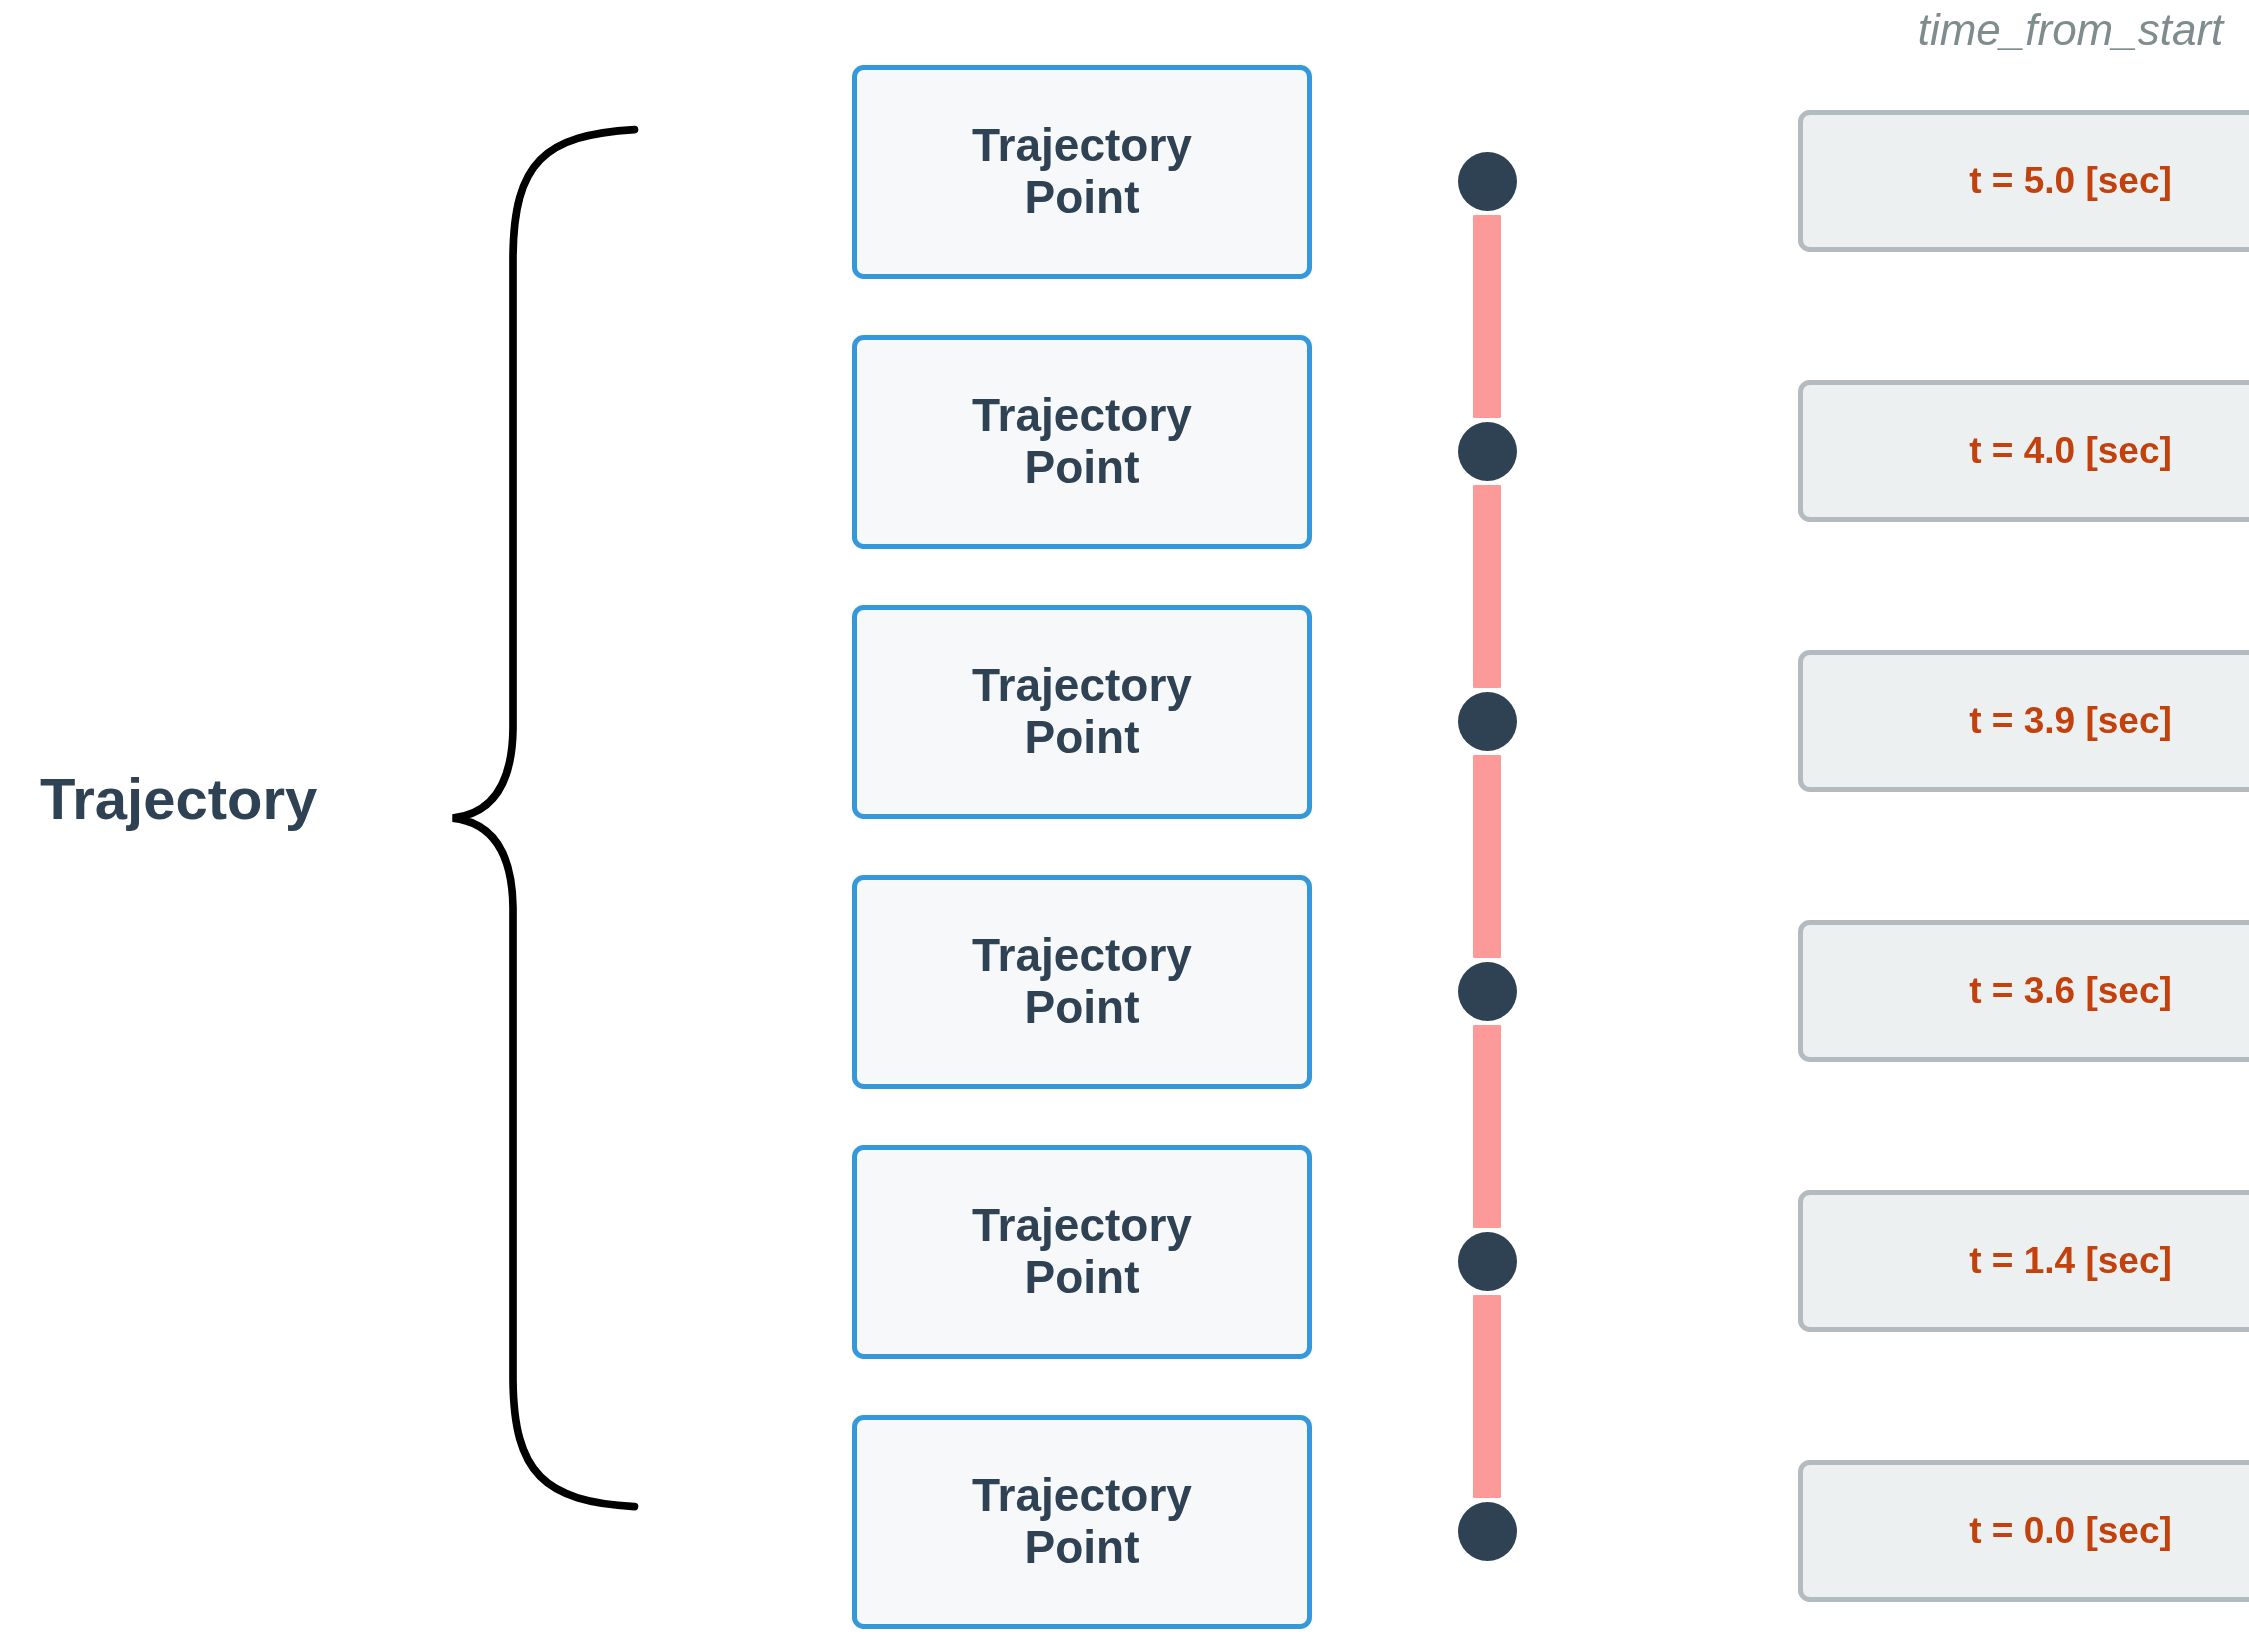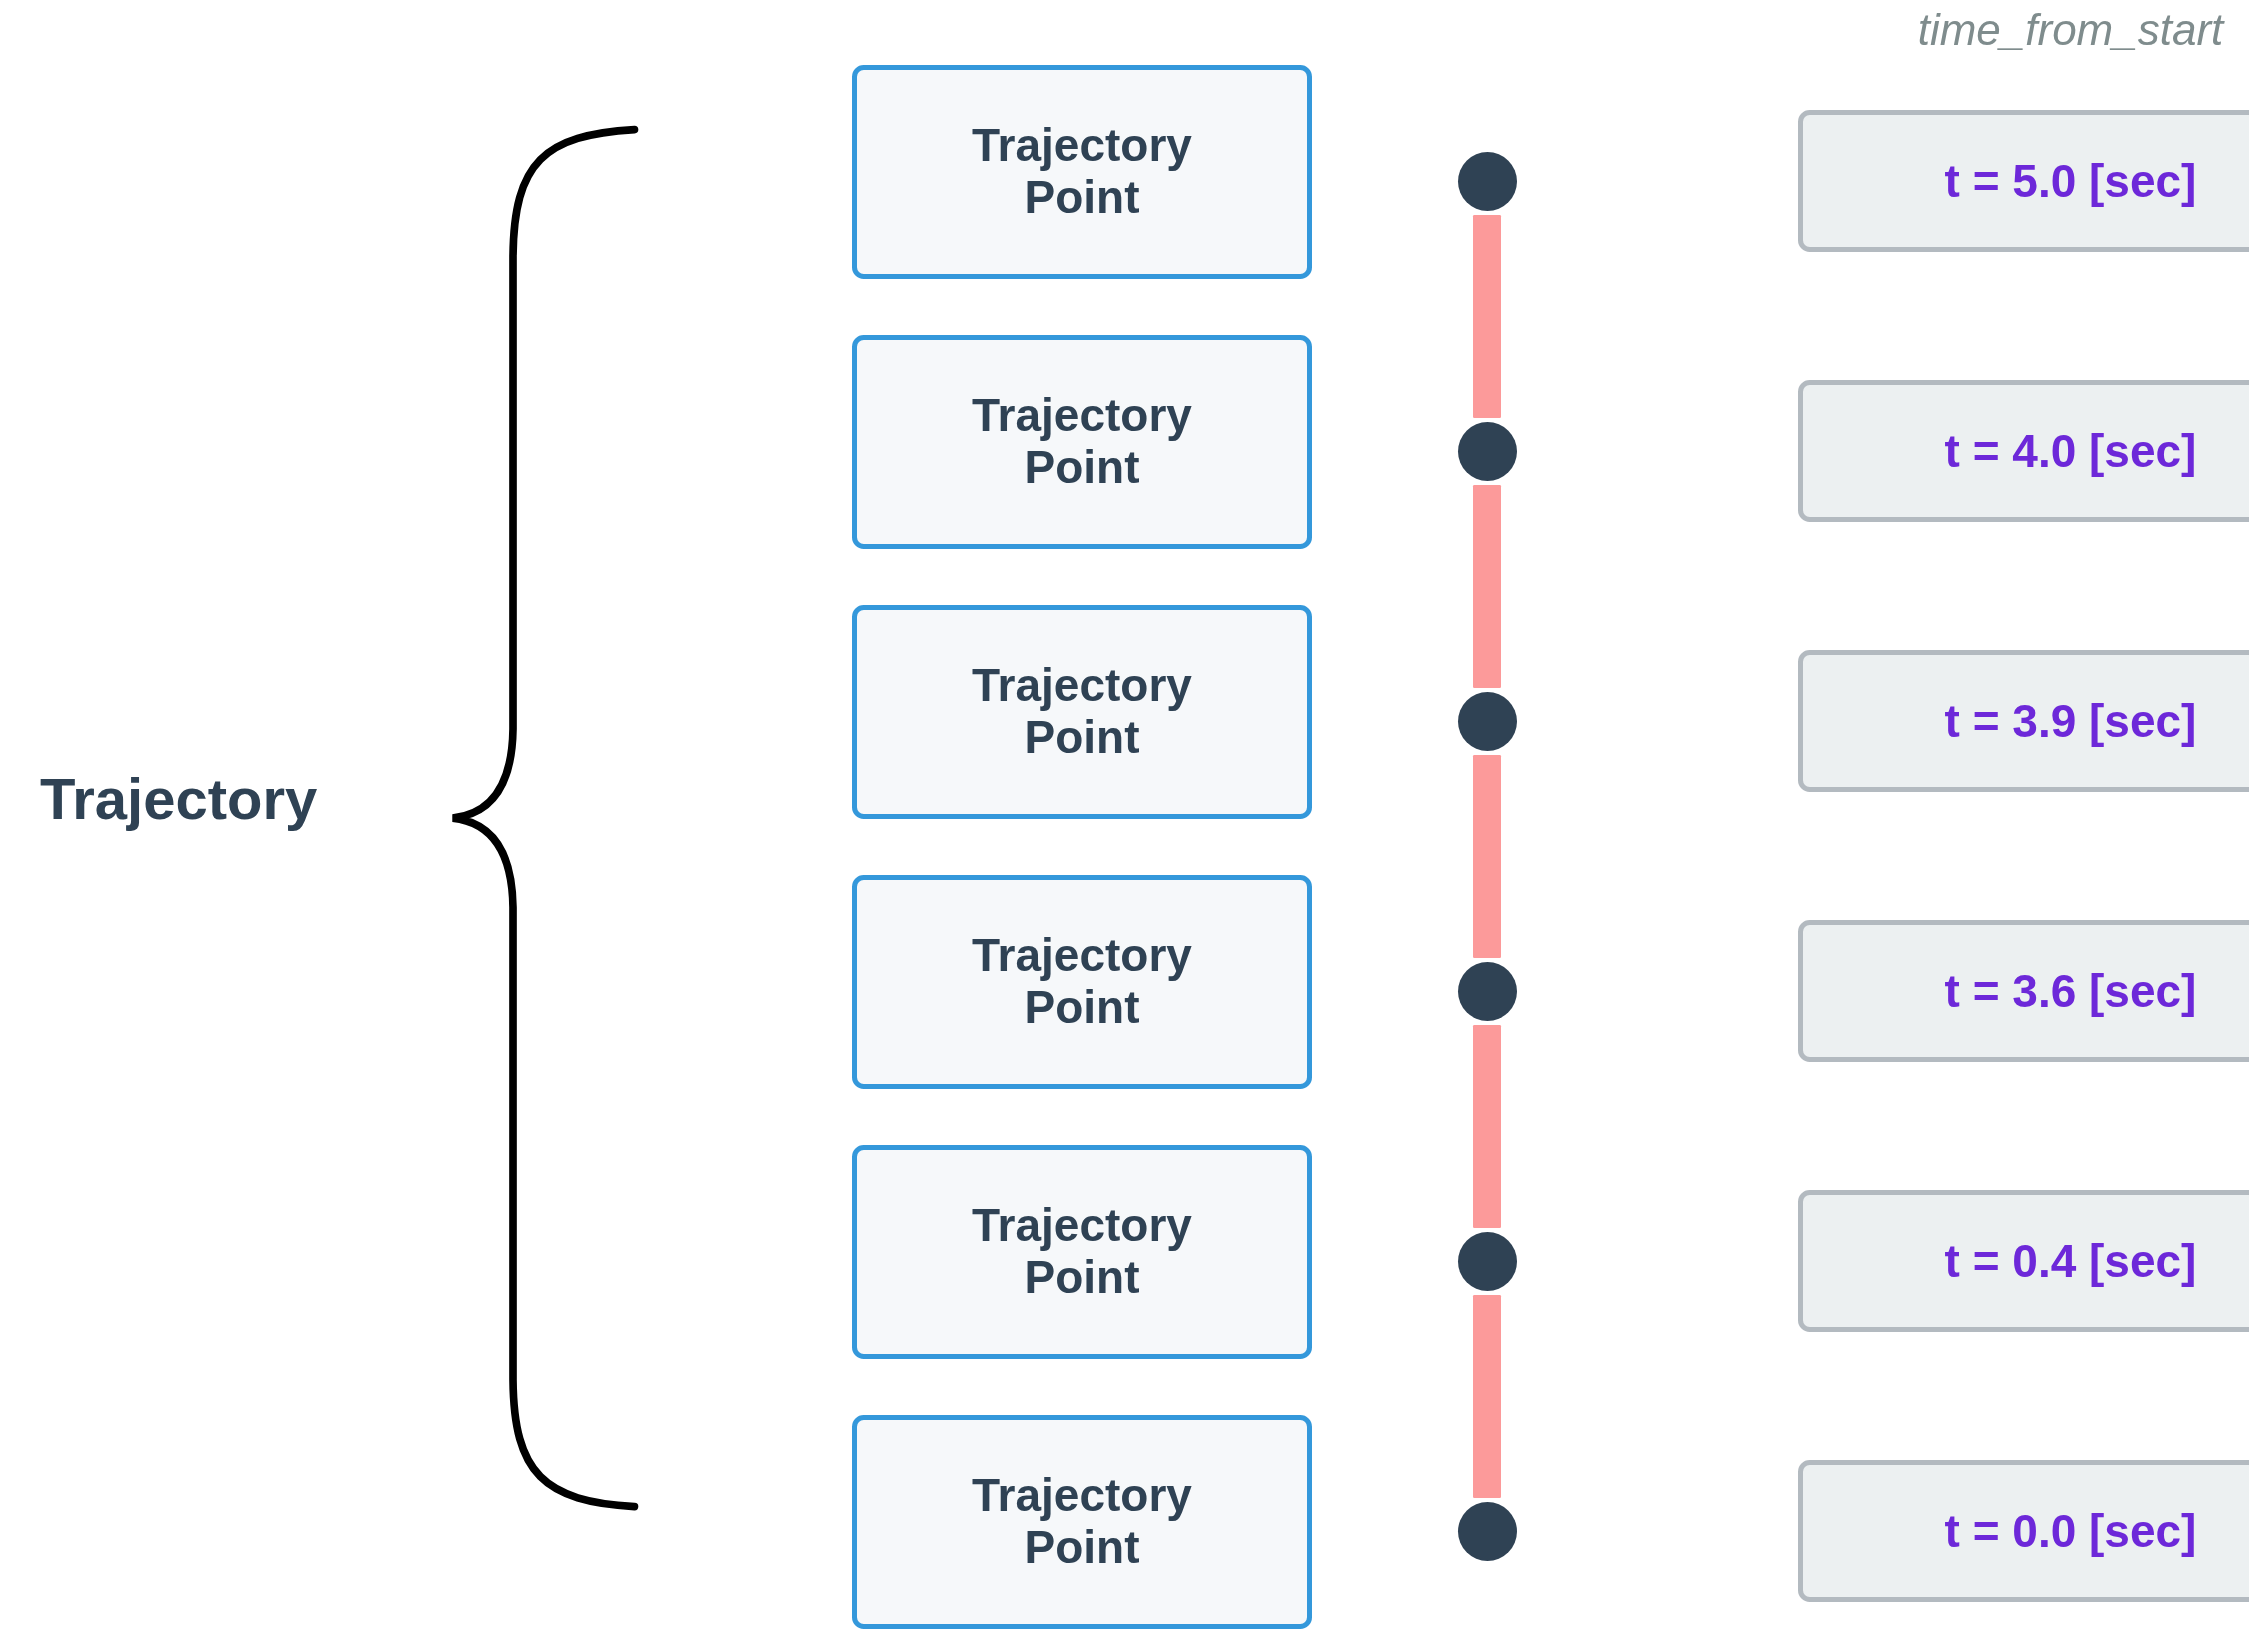--- a/index.html
+++ b/index.html
@@ -111,23 +111,23 @@
     height: 142px;
     box-sizing: border-box;
     border: 5px solid #b3bac0;
     border-radius: 11.7px;
     background: #ecf0f1;
     display: flex;
     align-items: center;
     justify-content: center;
   }
   .time-box .time-text {
-    font-size: 46px;
+    font-size: 37px;
     font-weight: bold;
-    color: #6d28d9;
+    color: #c2410c;
     white-space: nowrap;
   }
 </style>
 </head>
 <body>
 
 <div id="stage">
 
   <div id="group-label">Trajectory</div>
 
@@ -189,20 +189,20 @@
   <div class="time-box" style="top:380px">
     <span class="time-text">t = 4.0 [sec]</span>
   </div>
   <div class="time-box" style="top:650px">
     <span class="time-text">t = 3.9 [sec]</span>
   </div>
   <div class="time-box" style="top:920px">
     <span class="time-text">t = 3.6 [sec]</span>
   </div>
   <div class="time-box" style="top:1190px">
-    <span class="time-text">t = 0.4 [sec]</span>
+    <span class="time-text">t = 1.4 [sec]</span>
   </div>
   <div class="time-box" style="top:1460px">
     <span class="time-text">t = 0.0 [sec]</span>
   </div>
 
 </div>
 
 
 </body></html>

